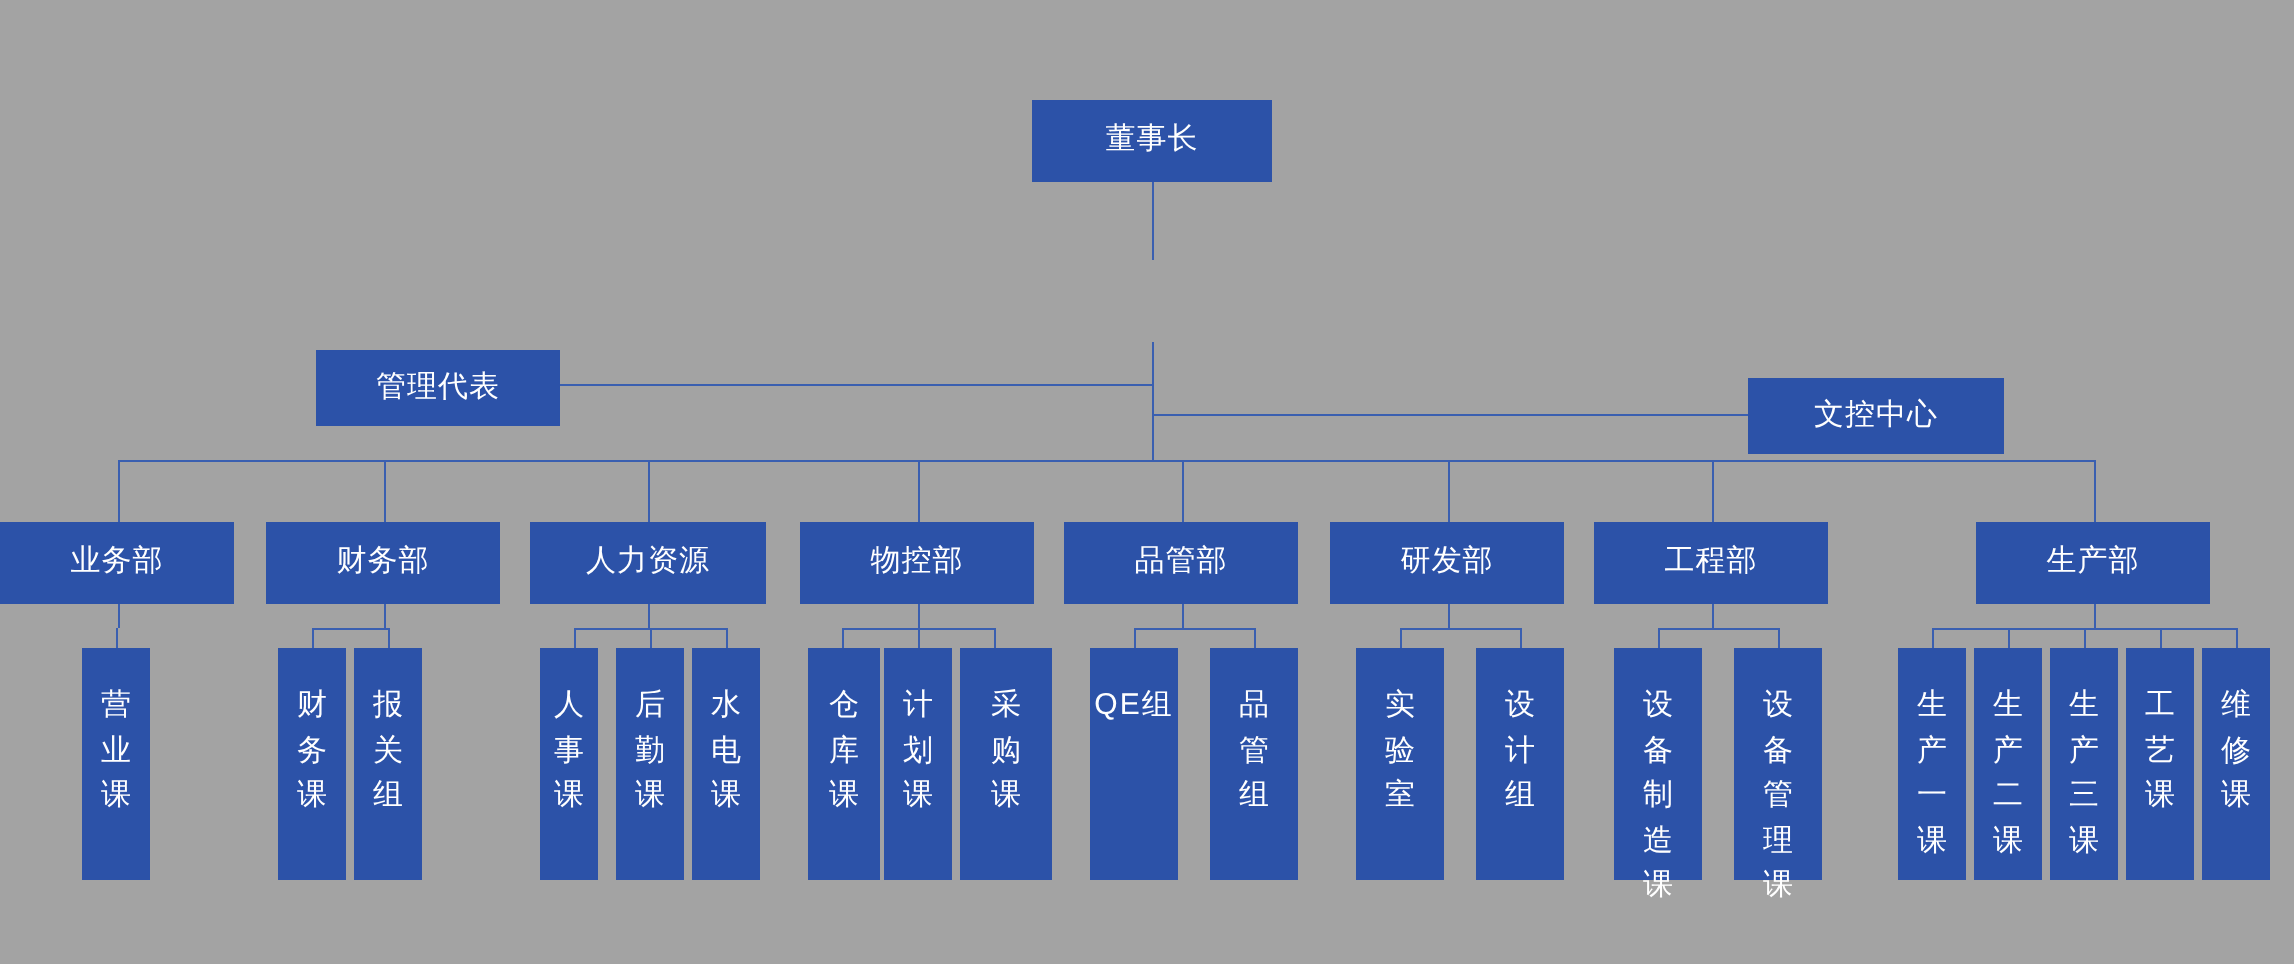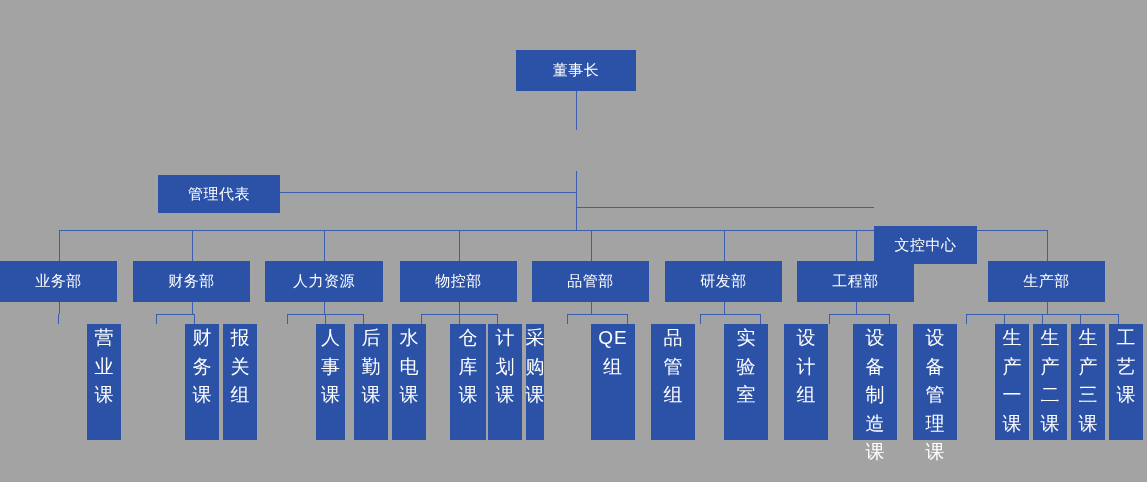--- a/index.html
+++ b/index.html
@@ -22,26 +22,26 @@
     display:flex;
     align-items:center;
     justify-content:center;
     text-align:center;
     font-size:15px;
     line-height:1.35;
     letter-spacing:0.5px;
     z-index:3;
   }
   .node.vert{
-    font-size:19px;
+    font-size:15px;
     line-height:1.5;
     letter-spacing:1px;
     writing-mode:horizontal-tb;
     align-items:flex-start;
-    margin-left:46px;
+    padding-top:18px;
   }
   .node.vert .vtext{
     display:block;
     width:1em;
     word-break:break-all;
     text-align:center;
     white-space:normal;
   }
   .node.vert.latin .vtext{
     width:auto;
@@ -61,21 +61,21 @@
 
   <div class="node" style="left:516px;top:50px;width:120px;height:41px;">
     <span>董事长</span>
   </div>
 
 
   <div class="node" style="left:158px;top:175px;width:122px;height:38px;">
     <span>管理代表</span>
   </div>
 
-  <div class="node" style="left:874px;top:189px;width:103px;height:38px;margin-top:37px;">
+  <div class="node" style="left:874px;top:189px;width:128px;height:38px;">
     <span>文控中心</span>
   </div>
 
   <div class="edge v" style="left:576px;top:91px;height:39px;"></div>
   <div class="edge v" style="left:576px;top:171px;height:59px;"></div>
   <div class="edge h" style="left:280px;top:192px;width:297px;"></div>
   <div class="edge h" style="left:576px;top:207px;width:298px;"></div>
 
   <div id="dept-layer">
       <div class="edge h" style="left:58.5px;top:230px;width:988px;"></div>
@@ -128,21 +128,21 @@
       <div class="edge h" style="left:421px;top:314px;width:76px;"></div>
       <div class="edge v" style="left:421px;top:314px;height:10px;"></div>
       <div class="node vert" style="left:404px;top:324px;width:36px;height:116px;">
         <span class="vtext">仓库课</span>
       </div>
       <div class="edge v" style="left:459px;top:314px;height:10px;"></div>
       <div class="node vert" style="left:442px;top:324px;width:34px;height:116px;">
         <span class="vtext">计划课</span>
       </div>
       <div class="edge v" style="left:497px;top:314px;height:10px;"></div>
-      <div class="node vert" style="left:480px;top:324px;width:18px;height:116px;">
+      <div class="node vert" style="left:480px;top:324px;width:46px;height:116px;">
         <span class="vtext">采购课</span>
       </div>
       <div class="edge v" style="left:590.5px;top:230px;height:31px;"></div>
       <div class="node" style="left:532px;top:261px;width:117px;height:41px;">
         <span>品管部</span>
       </div>
       <div class="edge v" style="left:590.5px;top:302px;height:12px;"></div>
       <div class="edge h" style="left:567px;top:314px;width:60px;"></div>
       <div class="edge v" style="left:567px;top:314px;height:10px;"></div>
       <div class="node vert latin" style="left:545px;top:324px;width:44px;height:116px;">

